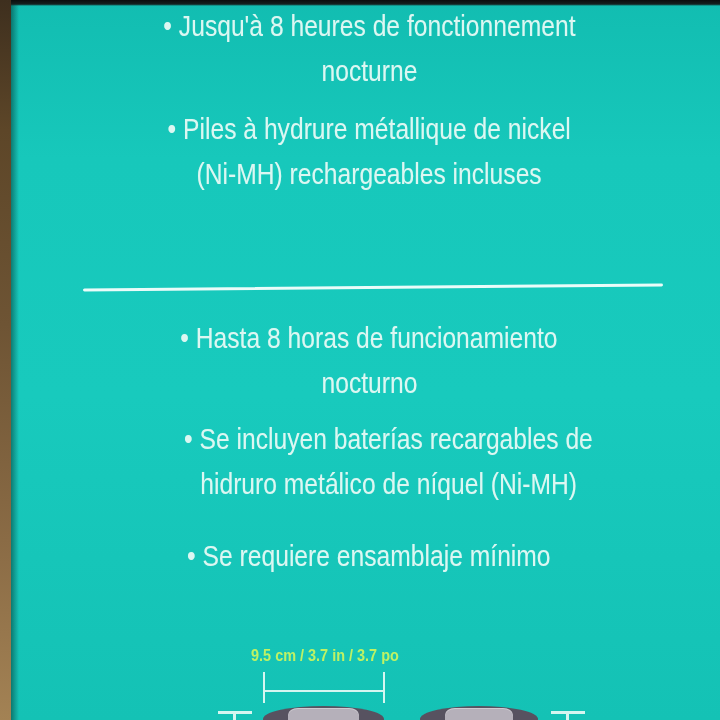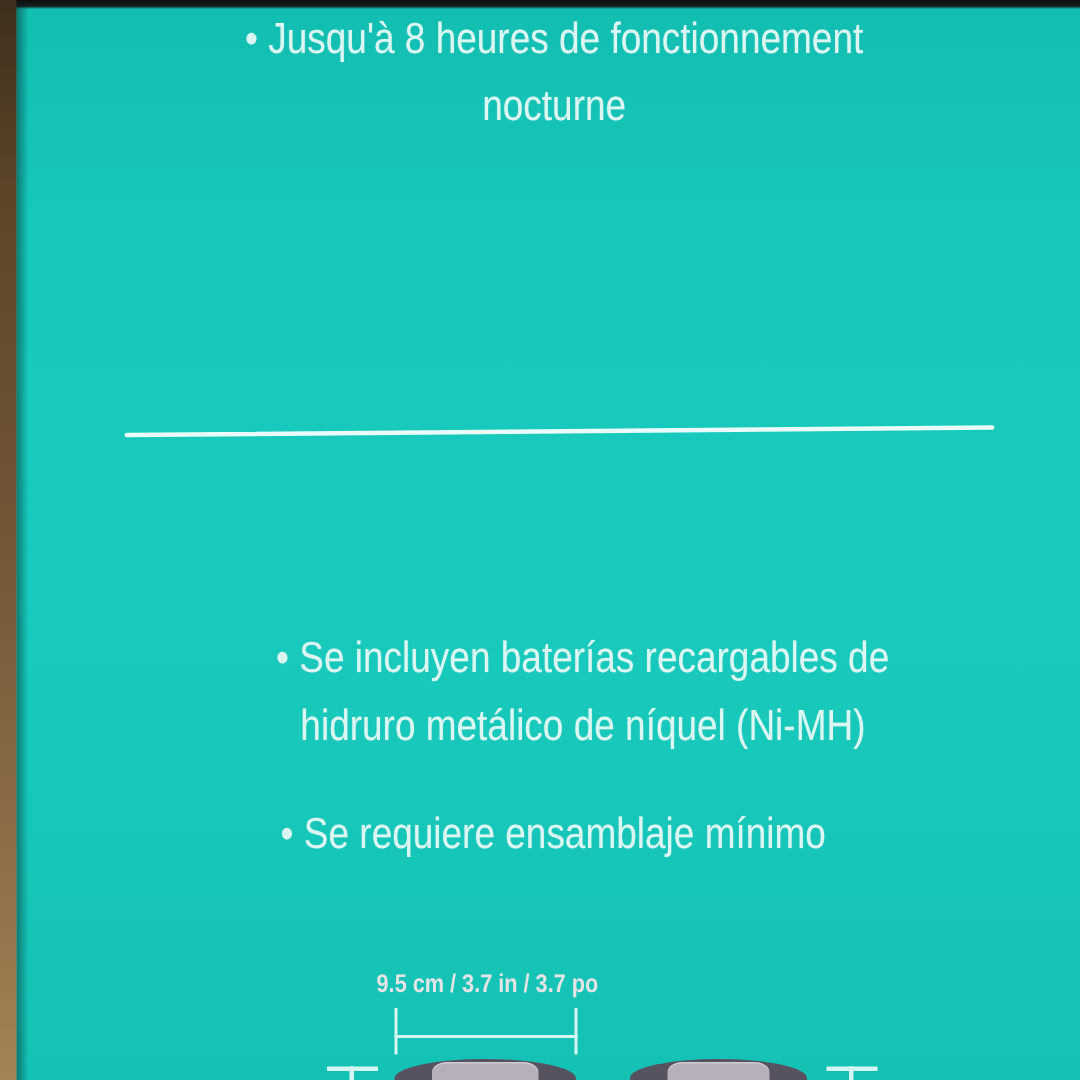--- a/index.html
+++ b/index.html
@@ -95,21 +95,21 @@
     transform: rotate(-0.5deg);
   }
 
   
   .dim-label {
     position: absolute;
     left: 0;
     top: 645px;
     width: 650px;
     text-align: center;
-    color: #e5e5e5;
+    color: #bef264;
     font-size: 17px;
     font-weight: 700;
     line-height: 22px;
     white-space: nowrap;
   }
   .dim-label .inner {
     display: inline-block;
     transform: scaleX(0.85);
     transform-origin: center;
   }
@@ -183,23 +183,31 @@
 <div class="scene">
   <div class="panel"></div>
   <div class="edge-shadow"></div>
   <div class="table-edge"></div>
   <div class="top-edge"></div>
 
   <div class="bullet b-fr1">
     <span class="line">• Jusqu'à 8 heures de fonctionnement</span>
     <span class="line">nocturne</span>
   </div>
+  <div class="bullet b-fr2">
+    <span class="line">• Piles à hydrure métallique de nickel</span>
+    <span class="line">(Ni-MH) rechargeables incluses</span>
+  </div>
 
   <div class="divider"></div>
 
+  <div class="bullet b-es1">
+    <span class="line">• Hasta 8 horas de funcionamiento</span>
+    <span class="line">nocturno</span>
+  </div>
   <div class="bullet b-es2">
     <span class="line">• Se incluyen baterías recargables de</span>
     <span class="line">hidruro metálico de níquel (Ni-MH)</span>
   </div>
   <div class="bullet b-es3">
     <span class="line">• Se requiere ensamblaje mínimo</span>
   </div>
 
   <div class="dim-label">
     <span class="inner">9.5 cm / 3.7 in / 3.7 po</span>

